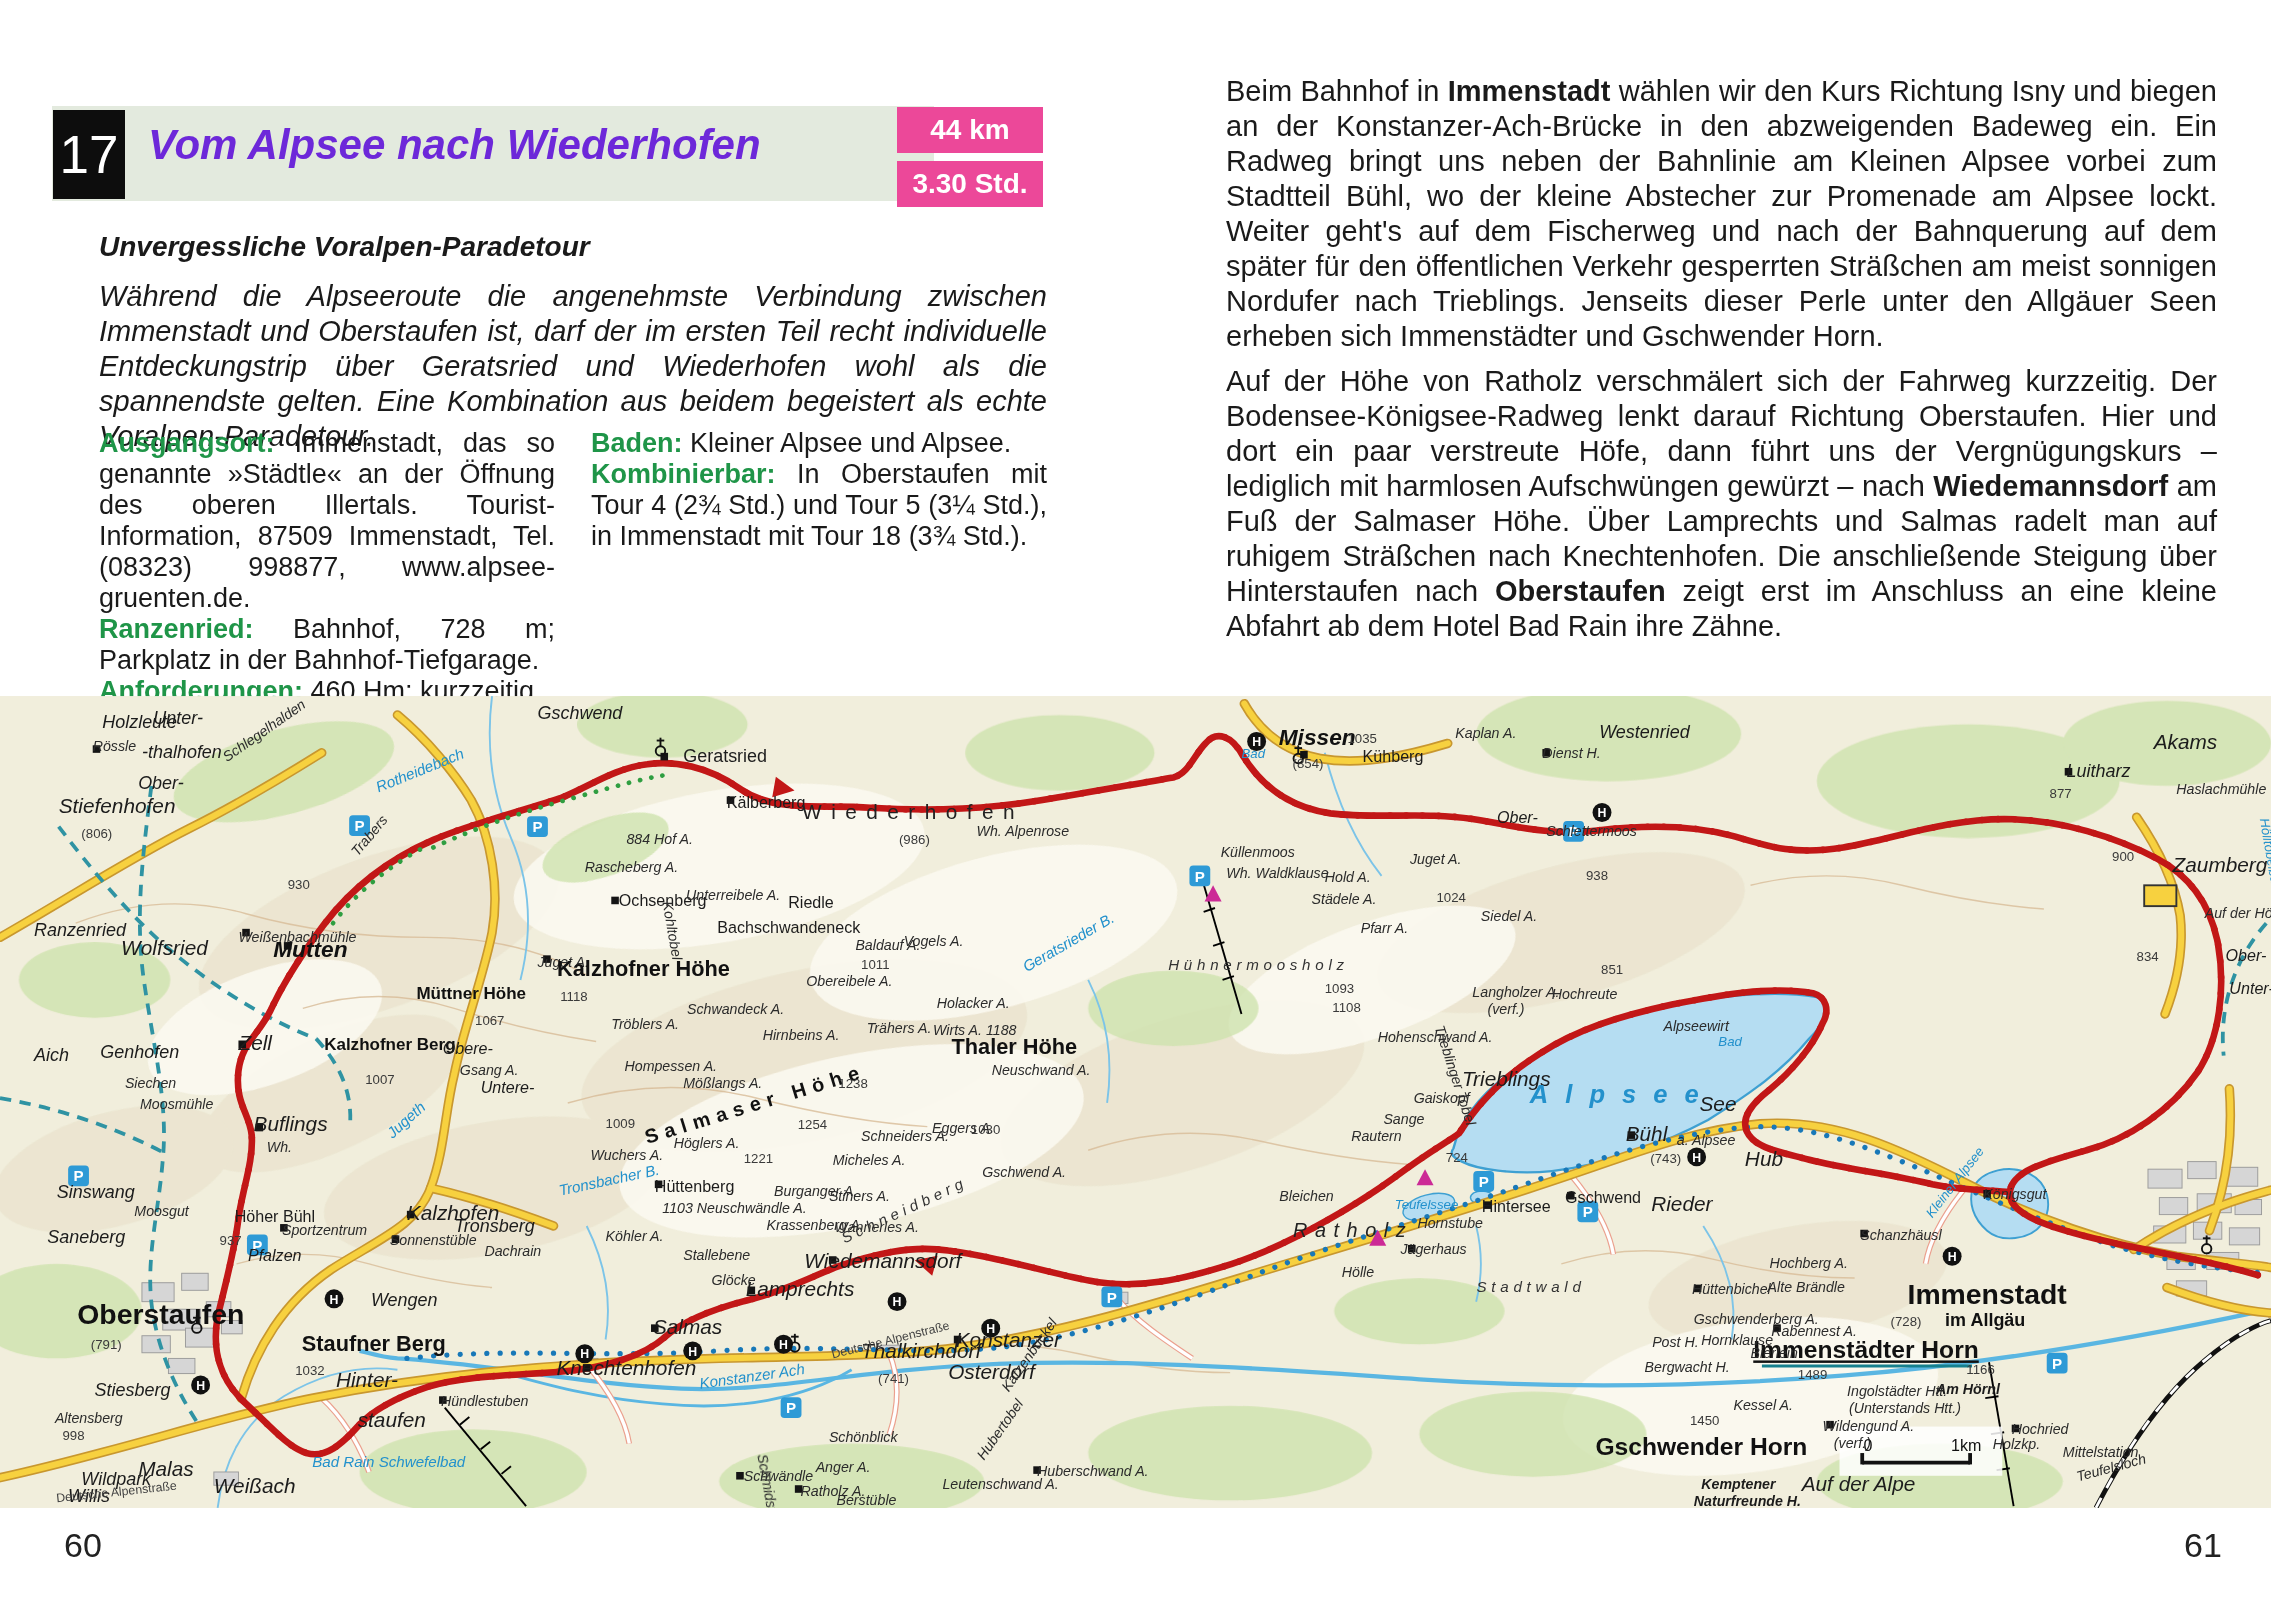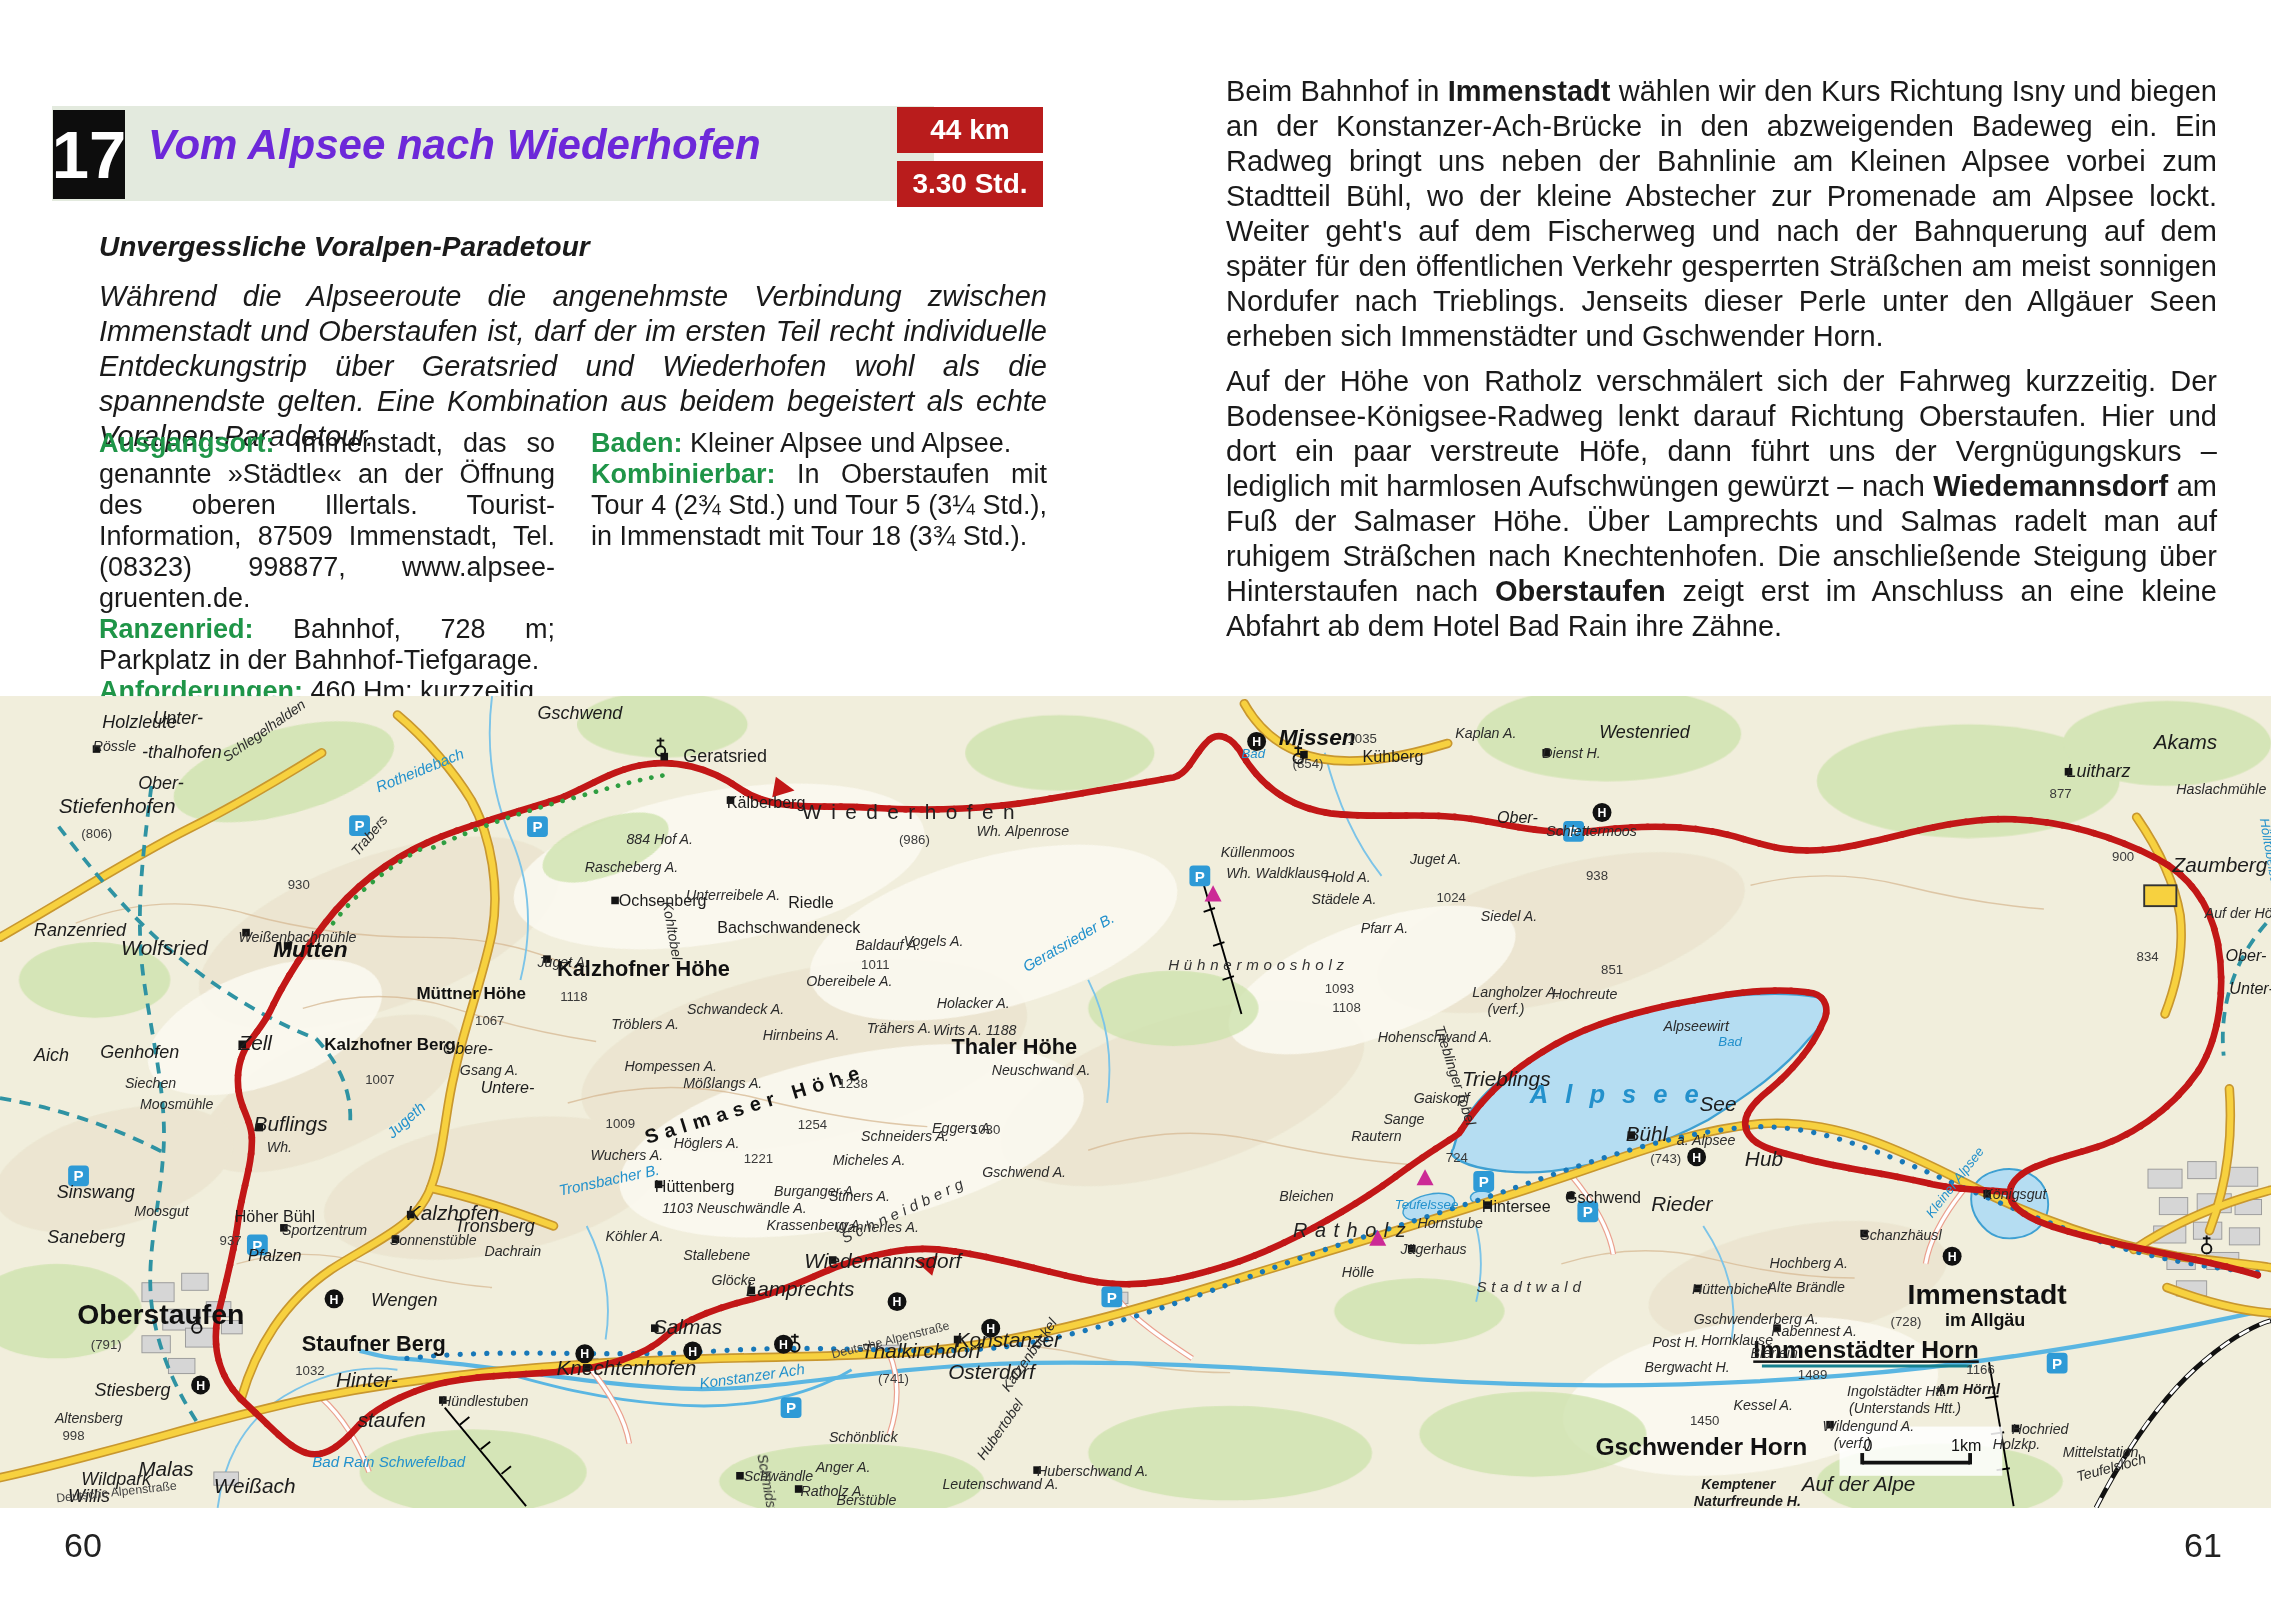--- a/index.html
+++ b/index.html
@@ -1,23 +1,23 @@
 <!DOCTYPE html>
 <html style="font-size:15px"><head>
 <meta charset="utf-8">
 <style>
   html,body{margin:0;padding:0;background:#fff;}
   .page{position:relative;width:2271px;height:1619px;background:#ffffff;overflow:hidden;
         font-family:"Liberation Sans",sans-serif;color:#1a1a1a;}
   
   .header-band{position:absolute;left:52px;top:106px;width:882px;height:95px;background:#e3eade;}
   .tour-num{position:absolute;left:53px;top:110px;width:72px;height:89px;background:#0d0d0d;
-            color:#fff;font-weight:bold;font-size:67px;display:flex;align-items:center;justify-content:center;}
+            color:#fff;font-weight:normal;font-size:53px;display:flex;align-items:center;justify-content:center;}
   .tour-title{position:absolute;left:148px;top:121px;font-weight:bold;font-style:italic;font-size:42px;color:#6d28d9;white-space:nowrap;}
-  .badge{position:absolute;left:897px;width:146px;height:46px;background:#b91c1c;color:#fff;
+  .badge{position:absolute;left:897px;width:146px;height:46px;background:#ec4899;color:#fff;
          font-weight:bold;font-size:28px;display:flex;align-items:center;justify-content:center;}
   .badge1{top:107px;} .badge2{top:161px;}
   
   .subtitle{position:absolute;left:99px;top:231px;font-weight:bold;font-style:italic;font-size:28px;}
   .intro{position:absolute;left:99px;top:279px;width:948px;font-style:italic;font-size:29px;
          line-height:35px;text-align:justify;}
   .infocol{position:absolute;top:428px;width:456px;font-size:27px;line-height:31px;text-align:justify;}
   .infocol.l{left:99px;} .infocol.r{left:591px;}
   .infocol p{margin:0;}
   .ilabel{color:#1f9548;font-weight:bold;}

